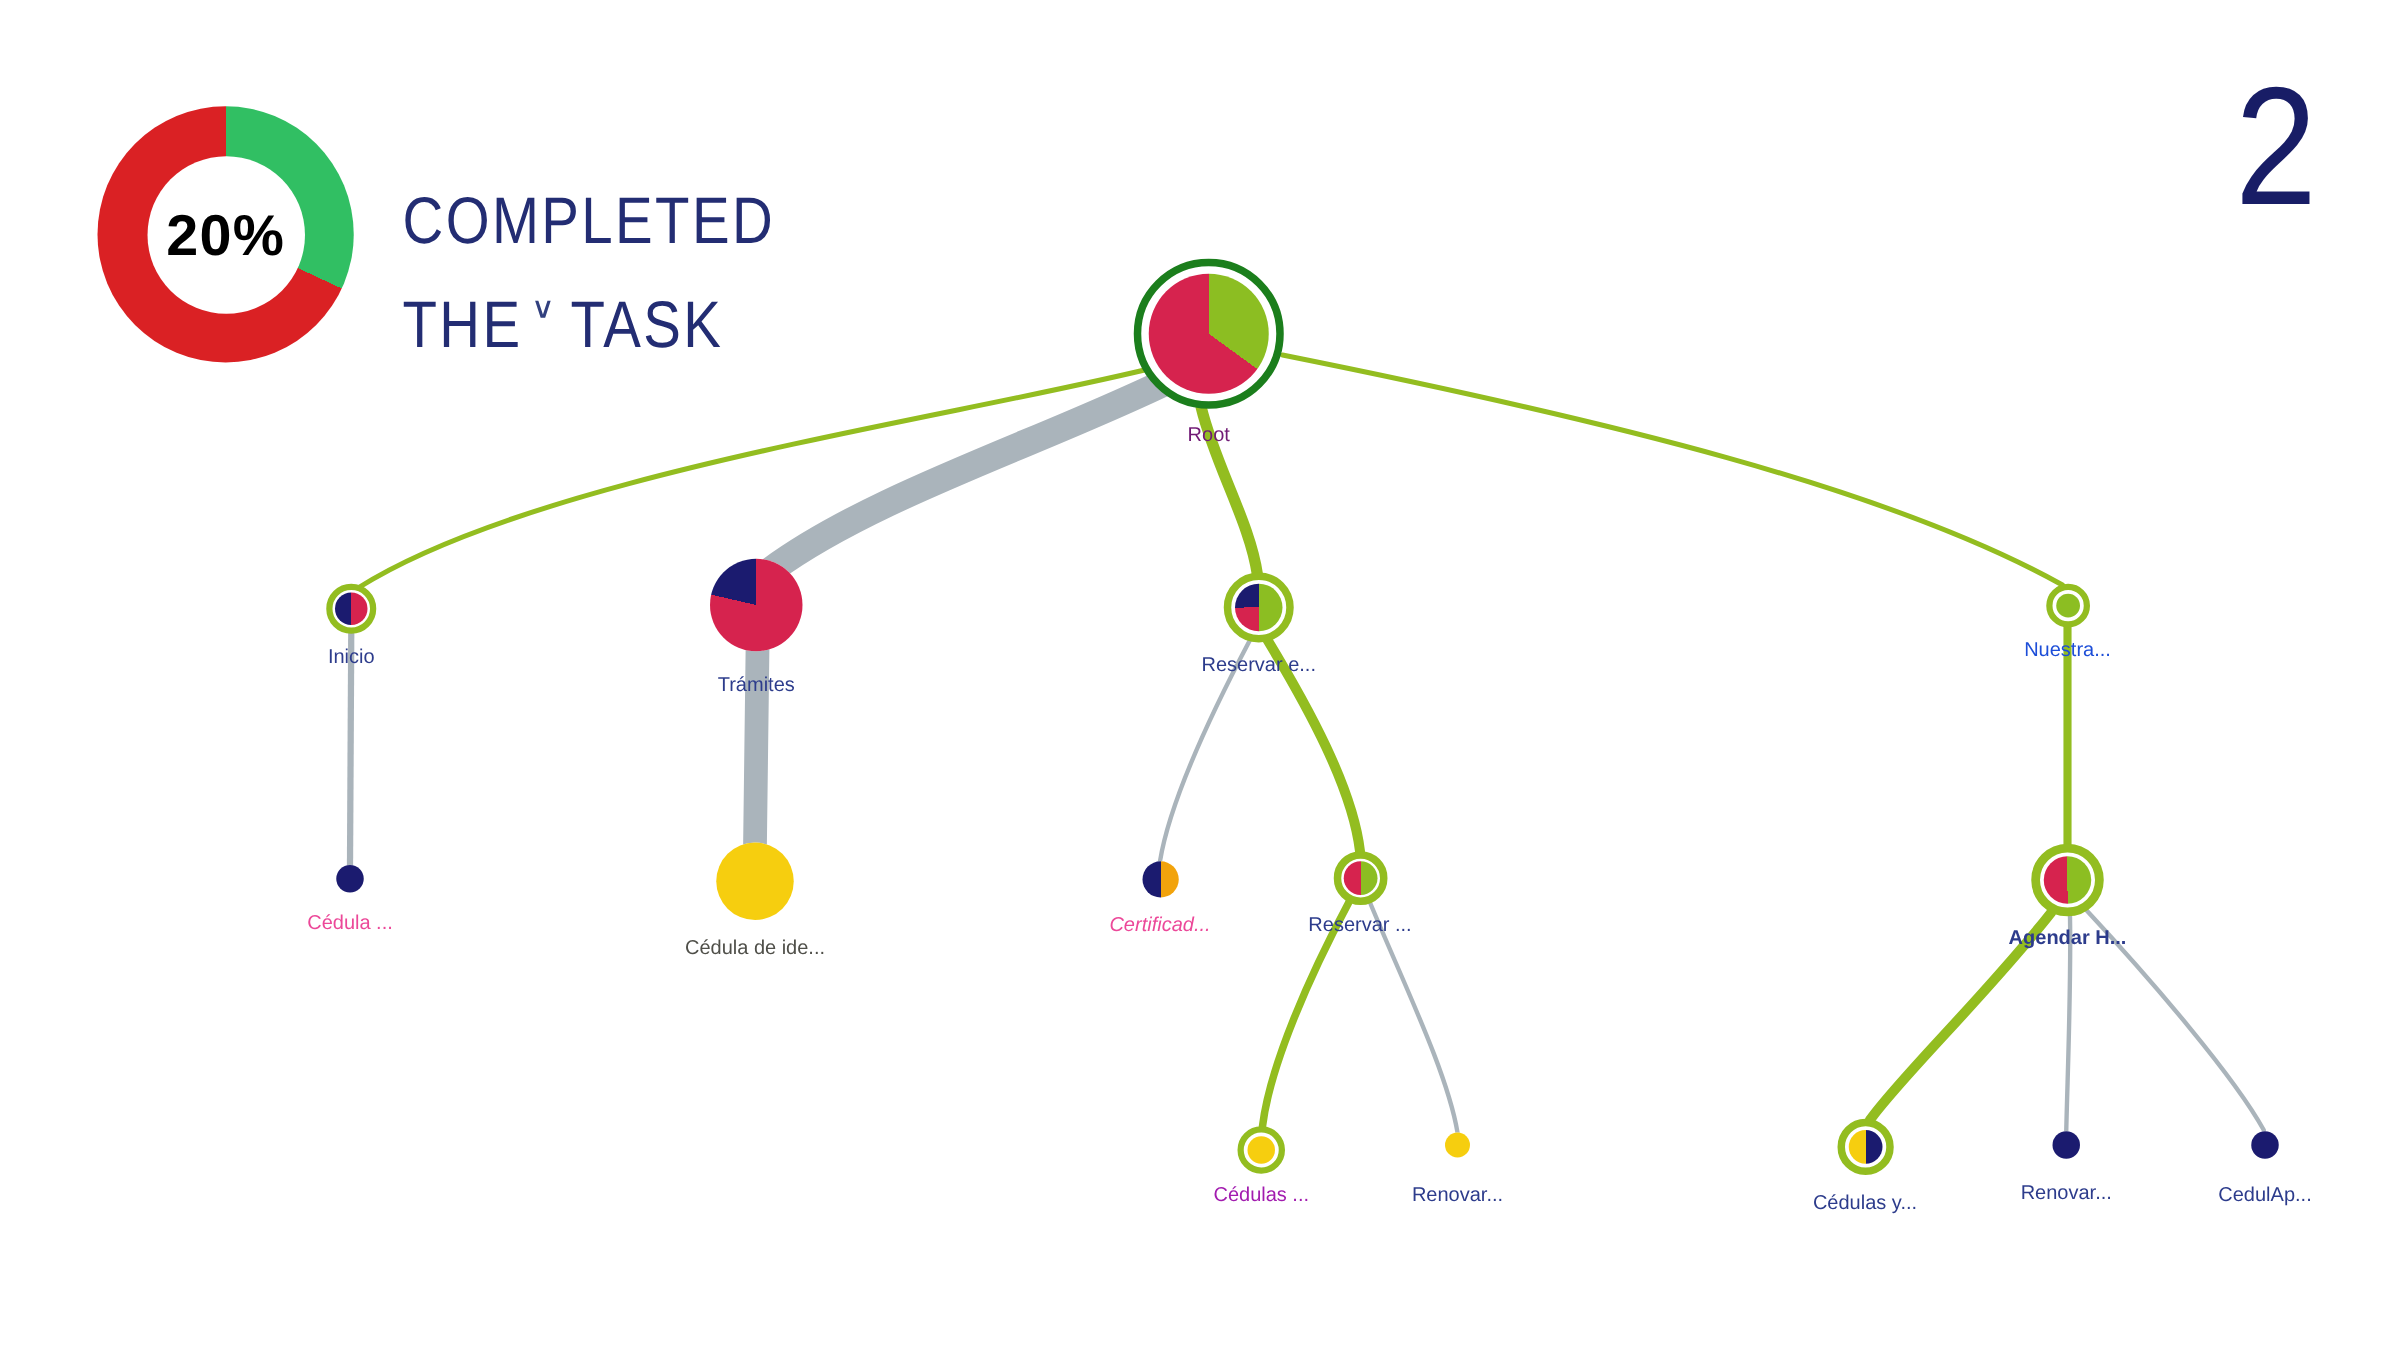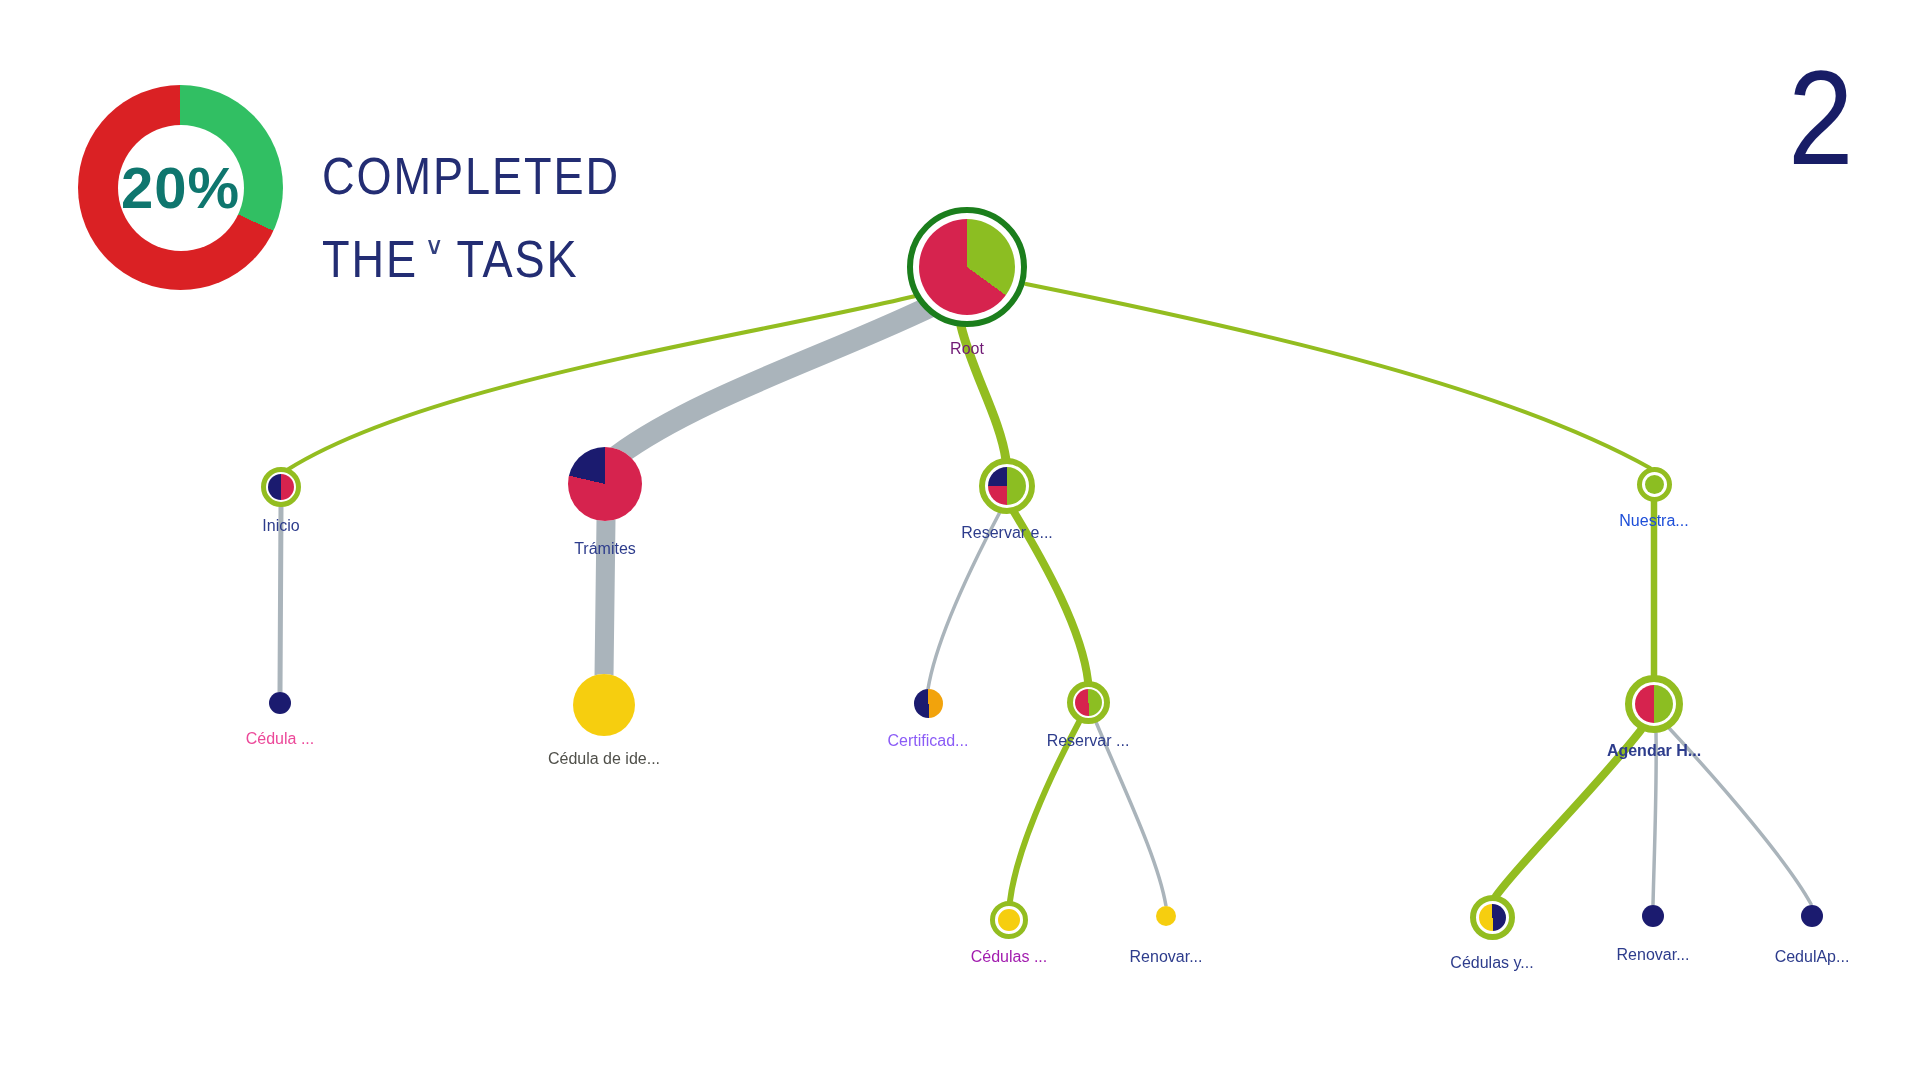--- a/index.html
+++ b/index.html
@@ -4,21 +4,21 @@
 <style>
   html,body{margin:0;padding:0;background:#fff;}
   body{width:1920px;height:1080px;overflow:hidden;font-family:"Liberation Sans",sans-serif;position:relative;}
   .stage{position:absolute;inset:0;width:1920px;height:1080px;}
 
   
   .donut{position:absolute;left:78px;top:85px;width:205px;height:205px;border-radius:50%;
          display:flex;align-items:center;justify-content:center;}
   .donut-hole{width:126px;height:126px;border-radius:50%;background:#fff;
               display:flex;align-items:center;justify-content:center;}
-  .donut-hole span{font-size:58px;font-weight:bold;color:#0f766e;letter-spacing:1px;}
+  .donut-hole span{font-size:46px;font-weight:bold;color:#000000;letter-spacing:1px;}
 
   
   .caption{position:absolute;left:322px;top:118px;color:#232d73;margin-top:27px;}
   .cap-line{font-size:47px;font-weight:500;letter-spacing:2px;transform:scale(0.96,1.12);transform-origin:left top;white-space:nowrap;}
   .cap-line2{margin-top:28px;}
   .chev{display:inline-block;font-size:24px;vertical-align:18px;margin:0 14px 0 10px;color:#32407f;font-weight:bold;}
 
   
   .page-num{position:absolute;left:1788px;top:40px;font-size:128px;color:#181d66;font-weight:400;
             transform:scale(0.92,1.05);transform-origin:left top;}
@@ -90,21 +90,21 @@
         <div class="pie" style="width: 22px; height: 22px; background: conic-gradient(rgb(27, 27, 111) 0deg, rgb(27, 27, 111) 360deg);"></div>
       </div>
       <div class="nlabel" style="left: 170px; top: 730px; color: #ec4899;">Cédula ...</div>
       <div class="node" style="left: 573px; top: 674px; width: 62px; height: 62px;">
         <div class="pie" style="width: 62px; height: 62px; background: conic-gradient(rgb(246, 206, 15) 0deg, rgb(246, 206, 15) 360deg);"></div>
       </div>
       <div class="nlabel" style="left: 494px; top: 750px; color: rgb(79, 79, 73);">Cédula de ide...</div>
       <div class="node" style="left: 913.5px; top: 688.5px; width: 29px; height: 29px;">
         <div class="pie" style="width: 29px; height: 29px; background: conic-gradient(rgb(242, 163, 12) 0deg, rgb(242, 163, 12) 180deg, rgb(27, 27, 111) 180deg, rgb(27, 27, 111) 360deg);"></div>
       </div>
-      <div class="nlabel" style="left: 818px; top: 732px; color: #8b5cf6;">Certificad...</div>
+      <div class="nlabel" style="left: 818px; top: 732px; color: #ec4899; font-style: italic;">Certificad...</div>
       <div class="node" style="left: 1066.5px; top: 680.5px; width: 43px; height: 43px; border: 6px solid rgb(147, 189, 32);">
         <div class="pie" style="width: 27px; height: 27px; background: conic-gradient(rgb(140, 190, 34) 0deg, rgb(140, 190, 34) 180deg, rgb(214, 35, 78) 180deg, rgb(214, 35, 78) 360deg);"></div>
       </div>
       <div class="nlabel" style="left: 978px; top: 732px; color: rgb(45, 60, 140);">Reservar ...</div>
       <div class="node" style="left: 990px; top: 901px; width: 38px; height: 38px; border: 5px solid rgb(147, 189, 32);">
         <div class="pie" style="width: 22px; height: 22px; background: conic-gradient(rgb(246, 206, 15) 0deg, rgb(246, 206, 15) 360deg);"></div>
       </div>
       <div class="nlabel" style="left: 899px; top: 948px; color: #a21caf;">Cédulas ...</div>
       <div class="node" style="left: 1156px; top: 906px; width: 20px; height: 20px;">
         <div class="pie" style="width: 20px; height: 20px; background: conic-gradient(rgb(246, 206, 15) 0deg, rgb(246, 206, 15) 360deg);"></div>

